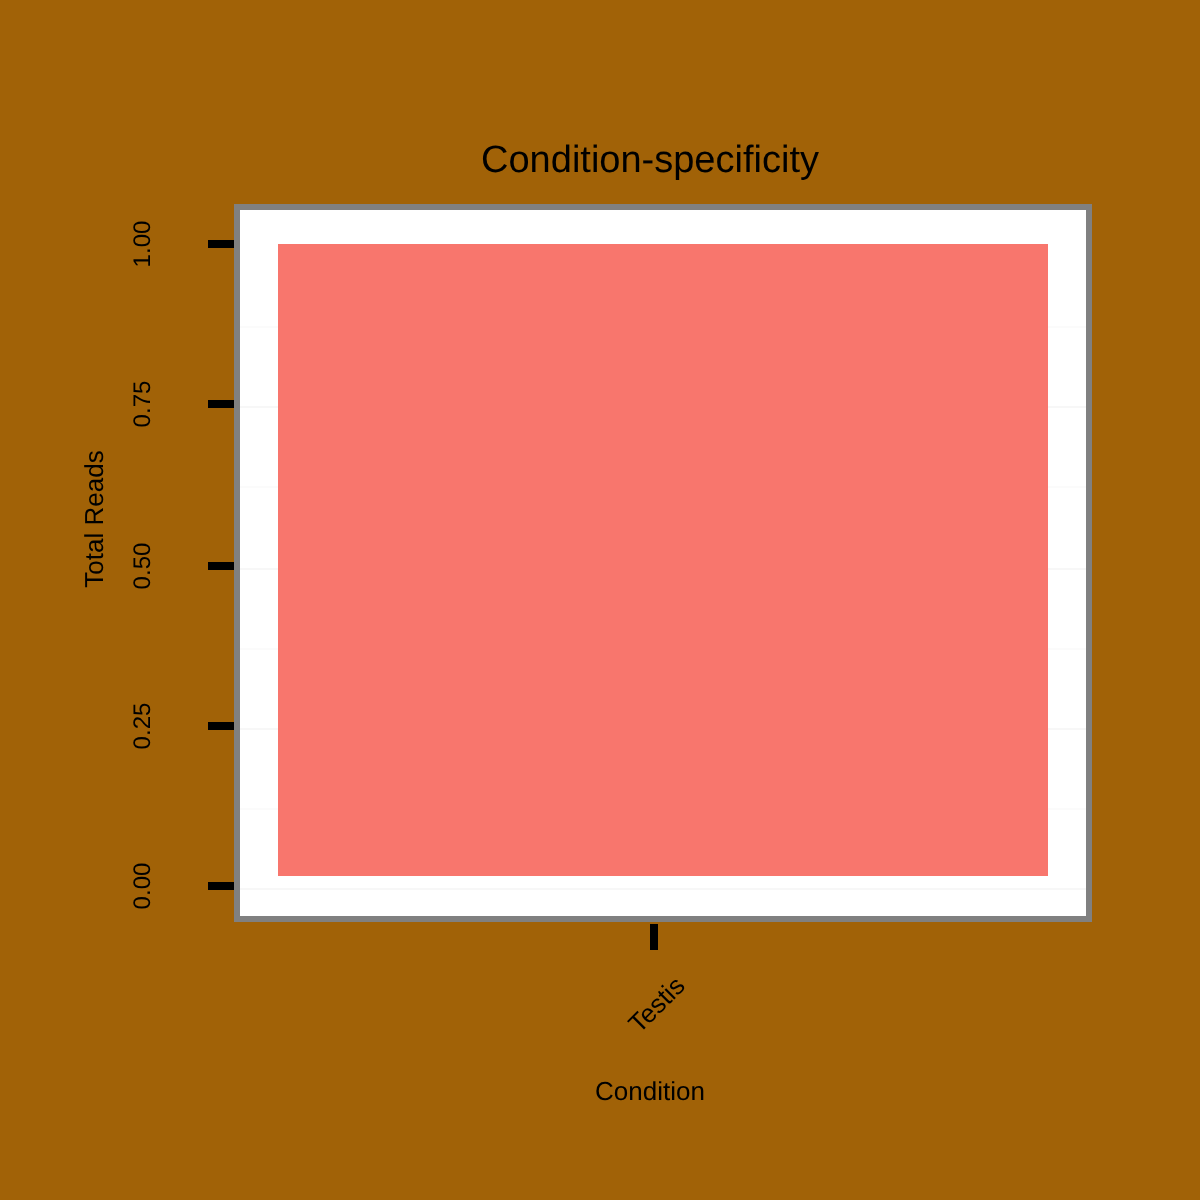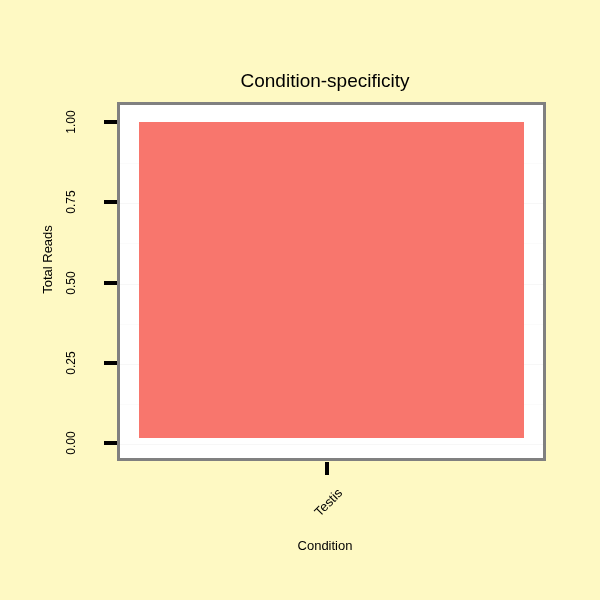--- a/index.html
+++ b/index.html
@@ -12,21 +12,21 @@
     height: 600px;
     font-family: "Liberation Sans", sans-serif;
     color: #000000;
     overflow: hidden;
   }
 
   #plot-root {
     position: relative;
     width: 600px;
     height: 600px;
-    background: #fef9c3;
+    background: #a16207;
   }
 
   
   .chart-title {
     position: absolute;
     left: 0;
     top: 70px;
     width: 650px;
     text-align: center;
     font-size: 19px;

